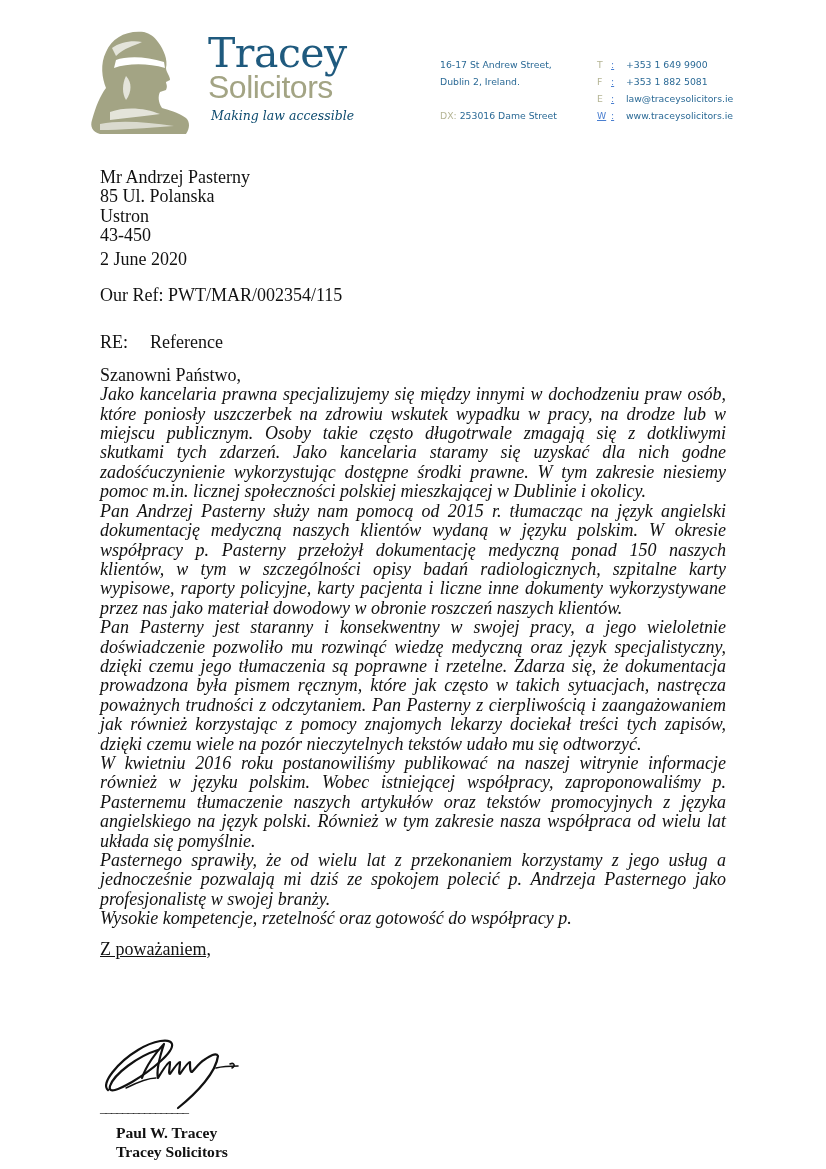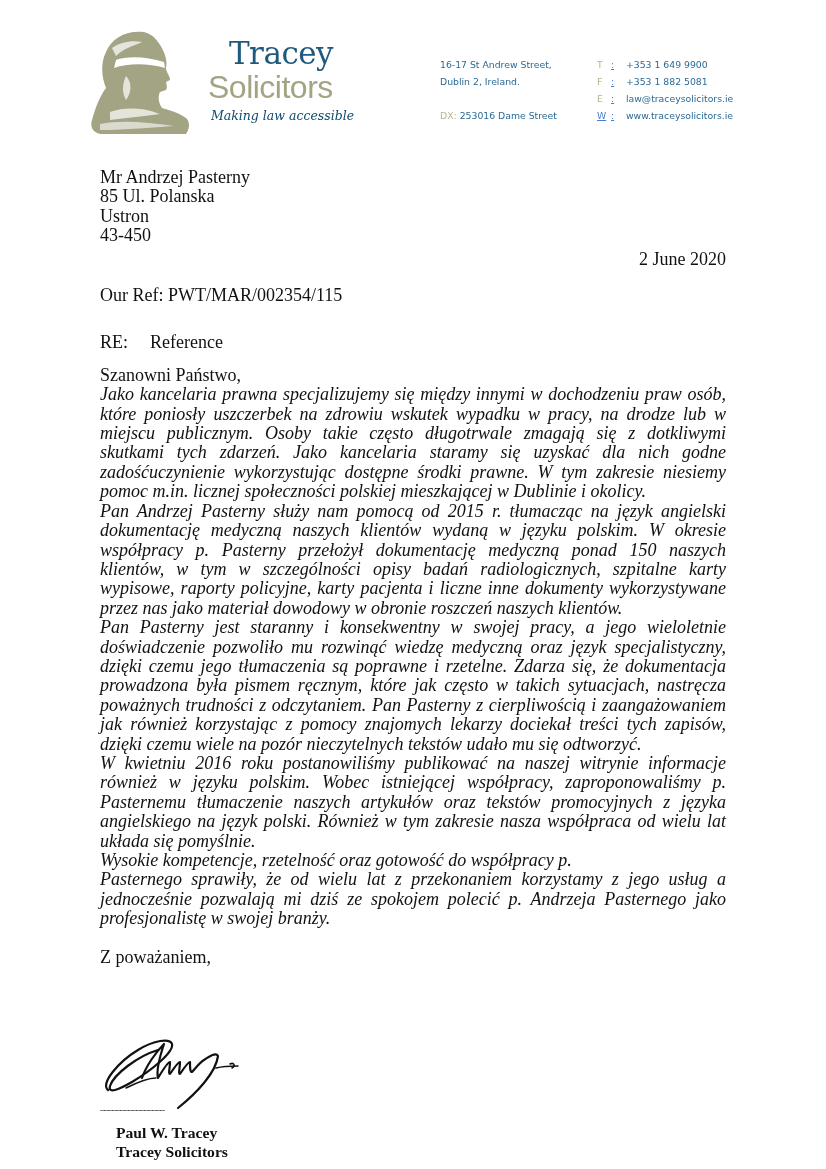--- a/index.html
+++ b/index.html
@@ -2,52 +2,52 @@
 <html><head>
   <meta charset="utf-8">
   <style>
     html, body { margin: 0; padding: 0; background: #ffffff; }
     body { width: 826px; height: 1169px; position: relative; overflow: hidden; font-family: "Liberation Serif", serif; color: #111; }
     .page { position: absolute; left: 0; top: 0; width: 826px; height: 1169px; background: #fff; }
 
     
     .logo-emblem { position: absolute; left: 86px; top: 26px; width: 112px; height: 112px; }
     .brand { position: absolute; left: 208px; top: 36px; }
-    .brand-line1 { font-family: "DejaVu Serif", serif; font-size: 31px; line-height: 34px; color: #1f5a7e; letter-spacing: -0.5px; text-align: center; }
+    .brand-line1 { font-family: "DejaVu Serif", serif; font-size: 41px; line-height: 34px; color: #1f5a7e; letter-spacing: -0.5px; }
     .brand-line2 { font-family: Liberation Sans, sans-serif; font-size: 32px; line-height: 34px; color: #a3a484; letter-spacing: -0.5px; }
     .brand-tagline { font-family: "DejaVu Serif", serif; font-style: italic; font-size: 12.5px; color: #0c4a6e; margin-top: 4px; margin-left: 3px; }
 
     .contact-block { position: absolute; font-family: "DejaVu Sans", sans-serif; font-size: 9.3px; color: #2b6a96; line-height: 17px; }
     .address { left: 440px; top: 56px; }
     .address .dx-label { color: #b5b595; }
     .address .gap { height: 17px; }
     .phones { left: 597px; top: 56px; }
     .phones .row { white-space: nowrap; }
     .phones .lbl { color: #b5b595; display: inline-block; width: 14px; }
     .phones .lbl.w { color: #4a7fd0; text-decoration: underline; }
     .phones .colon { color: #4a7fd0; text-decoration: underline; display: inline-block; width: 12px; }
 
     
     .letter { position: absolute; left: 100px; top: 168px; width: 626px; font-size: 18px; line-height: 19.4px; }
     .addr-line { display: block; }
-    .date { margin-top: 4px; text-align: right; }
+    .date { margin-top: 4px; }
     .ref { margin-top: 17px; }
     .re { margin-top: 28px; font-weight: normal; }
     .re .re-label { display: inline-block; width: 50px; }
     .salutation { margin-top: 13px; }
     p.para { margin: 0; text-align: justify; font-style: italic; }
     .p1 { margin-top: 19px; }
     .p2 { margin-top: 19px; }
     .p3 { margin-top: 19px; }
     .p4 { margin-top: 2px; }
     .p5a { margin-top: 0; text-align: left; }
     .p5b { margin-top: 6px; text-align: left; }
-    .closing { margin-top: 19px; }
+    .closing { margin-top: 11px; text-decoration: underline; }
     .signature { position: absolute; left: 98px; top: 1022px; width: 165px; height: 90px; }
-    .sig-line { position: absolute; left: 100px; top: 1100px; font-size: 10px; letter-spacing: -1px; }
+    .sig-line { position: absolute; left: 100px; top: 1100px; font-size: 13px; letter-spacing: -1px; }
     .signer { position: absolute; left: 116px; top: 1123px; font-weight: bold; font-size: 15.6px; line-height: 19px; }
   </style>
 </head>
 <body>
 
 <div class="page">
 
   <svg class="logo-emblem" viewBox="0 0 112 112">
     <g fill="#a3a484">
       <path d="M58 6 C40 4 26 12 20 26 C14 38 16 52 20 62 C14 70 10 80 6 94 C4 100 6 106 14 108 L100 108 C104 102 104 96 100 92 C92 86 82 84 76 82 C72 76 72 70 74 66 L80 64 C82 60 80 58 80 56 L84 54 C84 50 80 46 80 42 C82 34 78 24 72 16 C68 10 64 8 58 6 Z"></path>
@@ -107,22 +107,22 @@
     <div class="ref">Our Ref: PWT/MAR/002354/115</div>
     <div class="re">
       <span class="re-label">RE:</span><span>Reference</span>
     </div>
     <div class="salutation">Szanowni Państwo,</div>
 
     <p class="para p1">Jako kancelaria prawna specjalizujemy się między innymi w dochodzeniu praw osób, które poniosły uszczerbek na zdrowiu wskutek wypadku w pracy, na drodze lub w miejscu publicznym. Osoby takie często długotrwale zmagają się z dotkliwymi skutkami tych zdarzeń. Jako kancelaria staramy się uzyskać dla nich godne zadośćuczynienie wykorzystując dostępne środki prawne. W tym zakresie niesiemy pomoc m.in. licznej społeczności polskiej mieszkającej w Dublinie i okolicy.</p>
     <p class="para p2">Pan Andrzej Pasterny służy nam pomocą od 2015 r. tłumacząc na język angielski dokumentację medyczną naszych klientów wydaną w języku polskim. W okresie współpracy p. Pasterny przełożył dokumentację medyczną ponad 150 naszych klientów, w tym w szczególności opisy badań radiologicznych, szpitalne karty wypisowe, raporty policyjne, karty pacjenta i liczne inne dokumenty wykorzystywane przez nas jako materiał dowodowy w obronie roszczeń naszych klientów.</p>
     <p class="para p3">Pan Pasterny jest staranny i konsekwentny w swojej pracy, a jego wieloletnie doświadczenie pozwoliło mu rozwinąć wiedzę medyczną oraz język specjalistyczny, dzięki czemu jego tłumaczenia są poprawne i rzetelne. Zdarza się, że dokumentacja prowadzona była pismem ręcznym, które jak często w takich sytuacjach, nastręcza poważnych trudności z odczytaniem. Pan Pasterny z cierpliwością i zaangażowaniem jak również korzystając z pomocy znajomych lekarzy dociekał treści tych zapisów, dzięki czemu wiele na pozór nieczytelnych tekstów udało mu się odtworzyć.</p>
     <p class="para p4">W kwietniu 2016 roku postanowiliśmy publikować na naszej witrynie informacje również w języku polskim. Wobec istniejącej współpracy, zaproponowaliśmy p. Pasternemu tłumaczenie naszych artykułów oraz tekstów promocyjnych z języka angielskiego na język polski. Również w tym zakresie nasza współpraca od wielu lat układa się pomyślnie.</p>
+    <p class="para p5b">Pasternego sprawiły, że od wielu lat z przekonaniem korzystamy z jego usług a jednocześnie pozwalają mi dziś ze spokojem polecić p. Andrzeja Pasternego jako profesjonalistę w swojej branży.</p>
     <p class="para p5a">Wysokie kompetencje, rzetelność oraz gotowość do współpracy p.</p>
-    <p class="para p5b">Pasternego sprawiły, że od wielu lat z przekonaniem korzystamy z jego usług a jednocześnie pozwalają mi dziś ze spokojem polecić p. Andrzeja Pasternego jako profesjonalistę w swojej branży.</p>
 
     <div class="closing">Z poważaniem,</div>
   </div>
 
   <svg class="signature" viewBox="0 0 165 90">
     <g fill="none" stroke="#111" stroke-width="2.2" stroke-linecap="round" stroke-linejoin="round">
       <path d="M10 68 C2 62 20 40 40 28 C56 18 72 16 74 22 C76 30 54 48 34 60 C20 68 10 72 12 64 C16 52 40 34 60 28"></path>
       <path d="M44 56 C48 44 58 30 66 22 C62 34 58 48 60 56 C66 46 70 40 72 40 C72 46 70 52 72 52 C76 46 80 40 82 40 C82 46 80 52 82 52 C86 46 90 40 92 40 C92 46 92 50 94 50 C98 46 102 40 106 38 C112 34 118 30 120 34 C118 50 100 70 80 86"></path>
       <path d="M118 46 C126 44 134 44 140 44" stroke-width="1.6"></path>
       <path d="M132 42 C136 40 138 44 134 46" stroke-width="1.6"></path>

